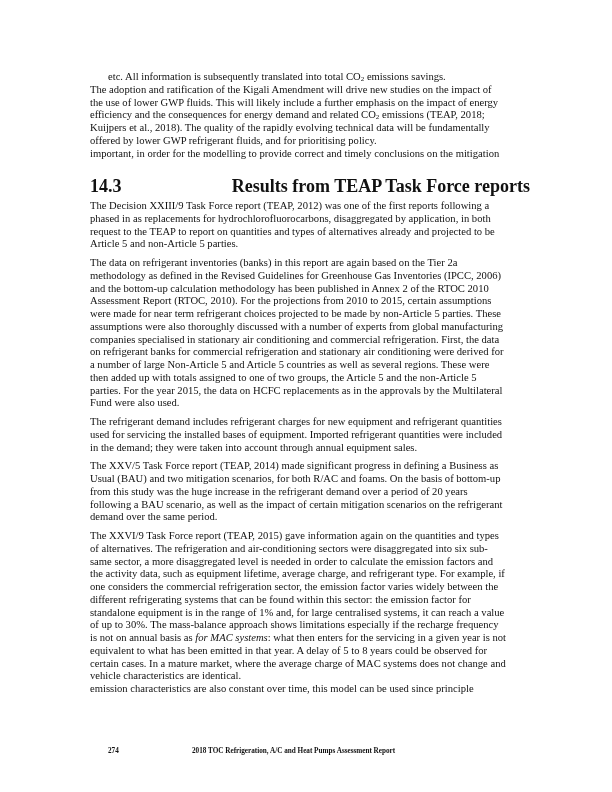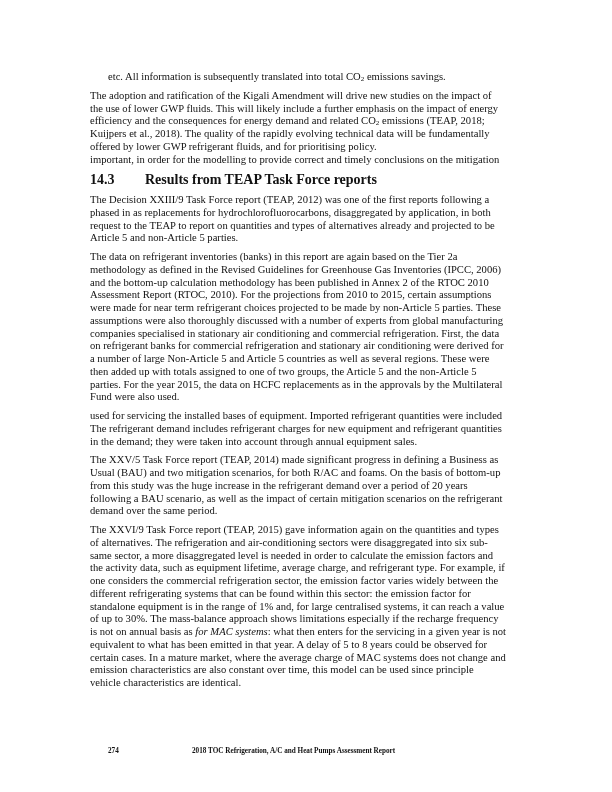--- a/index.html
+++ b/index.html
@@ -2,23 +2,23 @@
 <html><head>
 <meta charset="utf-8">
 <style>
   html, body { margin:0; padding:0; background:#ffffff; }
   body { width:612px; height:792px; position:relative; overflow:hidden; }
   .page {
     position:absolute; left:90px; top:71px; width:440px;
     font-family:"Liberation Serif", serif; font-size:10.6px; line-height:12.75px; color:#111;
   }
   .p { margin:0 0 6px 0; white-space:normal; }
-  .indent { padding-left:18px; margin-bottom:6px; }
+  .indent { padding-left:18px; }
   .heading {
-    font-weight:bold; font-size:14px; margin:8px 0 7px 0; display:flex;
+    font-weight:bold; font-size:18px; margin:20px 0 7px 0; display:flex;justify-content:space-between;
   }
   .heading .num { width:55px; }
   .line { display:block; white-space:nowrap; }
   sub { font-size:7px; vertical-align:-1px; line-height:0; }
   .footer {
     position:absolute; top:747px; left:108px; width:420px;
     font-family:"Liberation Serif", serif; font-size:7.2px; font-weight:bold; color:#111;
   }
   .footer .pn { position:absolute; left:0; }
   .footer .title { position:absolute; left:84px; }
@@ -60,22 +60,22 @@
       <span class="line">were made for near term refrigerant choices projected to be made by non-Article 5 parties. These</span>
       <span class="line">assumptions were also thoroughly discussed with a number of experts from global manufacturing</span>
       <span class="line">companies specialised in stationary air conditioning and commercial refrigeration. First, the data</span>
       <span class="line">on refrigerant banks for commercial refrigeration and stationary air conditioning were derived for</span>
       <span class="line">a number of large Non-Article 5 and Article 5 countries as well as several regions. These were</span>
       <span class="line">then added up with totals assigned to one of two groups, the Article 5 and the non-Article 5</span>
       <span class="line">parties. For the year 2015, the data on HCFC replacements as in the approvals by the Multilateral</span>
       <span class="line">Fund were also used.</span>
     </div>
   <div class="p">
+      <span class="line">The refrigerant demand includes refrigerant charges for new equipment and refrigerant quantities</span>
       <span class="line">used for servicing the installed bases of equipment. Imported refrigerant quantities were included</span>
-      <span class="line">The refrigerant demand includes refrigerant charges for new equipment and refrigerant quantities</span>
       <span class="line">in the demand; they were taken into account through annual equipment sales.</span>
     </div>
   <div class="p">
       <span class="line">The XXV/5 Task Force report (TEAP, 2014) made significant progress in defining a Business as</span>
       <span class="line">Usual (BAU) and two mitigation scenarios, for both R/AC and foams. On the basis of bottom-up</span>
       <span class="line">from this study was the huge increase in the refrigerant demand over a period of 20 years</span>
       <span class="line">following a BAU scenario, as well as the impact of certain mitigation scenarios on the refrigerant</span>
       <span class="line">demand over the same period.</span>
     </div>
   <div class="p">
@@ -83,21 +83,21 @@
       <span class="line">of alternatives. The refrigeration and air-conditioning sectors were disaggregated into six sub-</span>
       <span class="line">same sector, a more disaggregated level is needed in order to calculate the emission factors and</span>
       <span class="line">the activity data, such as equipment lifetime, average charge, and refrigerant type. For example, if</span>
       <span class="line">one considers the commercial refrigeration sector, the emission factor varies widely between the</span>
       <span class="line">different refrigerating systems that can be found within this sector: the emission factor for</span>
       <span class="line">standalone equipment is in the range of 1% and, for large centralised systems, it can reach a value</span>
       <span class="line">of up to 30%. The mass-balance approach shows limitations especially if the recharge frequency</span>
       <span class="line">is not on annual basis as <em>for MAC systems</em>: what then enters for the servicing in a given year is not</span>
       <span class="line">equivalent to what has been emitted in that year. A delay of 5 to 8 years could be observed for</span>
       <span class="line">certain cases. In a mature market, where the average charge of MAC systems does not change and</span>
+      <span class="line">vehicle characteristics are identical.</span>
       <span class="line">emission characteristics are also constant over time, this model can be used since principle</span>
-      <span class="line">vehicle characteristics are identical.</span>
     </div>
 </div>
 
 <div class="footer">
   <span class="pn">274</span>
   <span class="title">2018 TOC Refrigeration, A/C and Heat Pumps Assessment Report</span>
 </div>
 
 </body></html>

